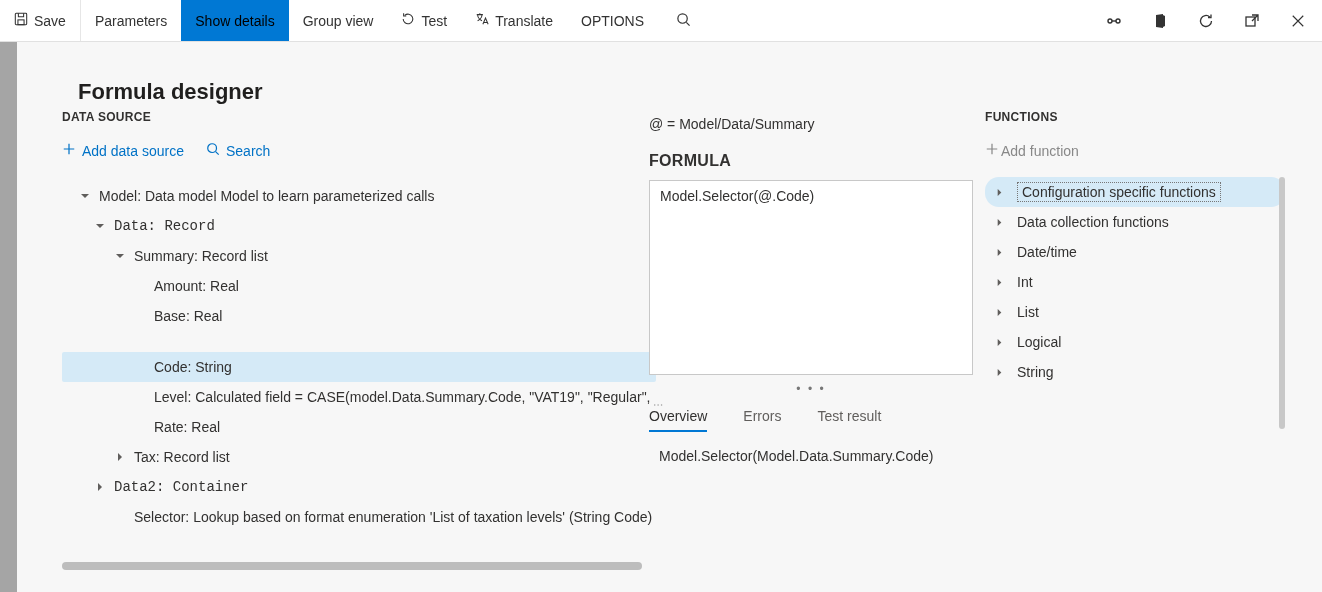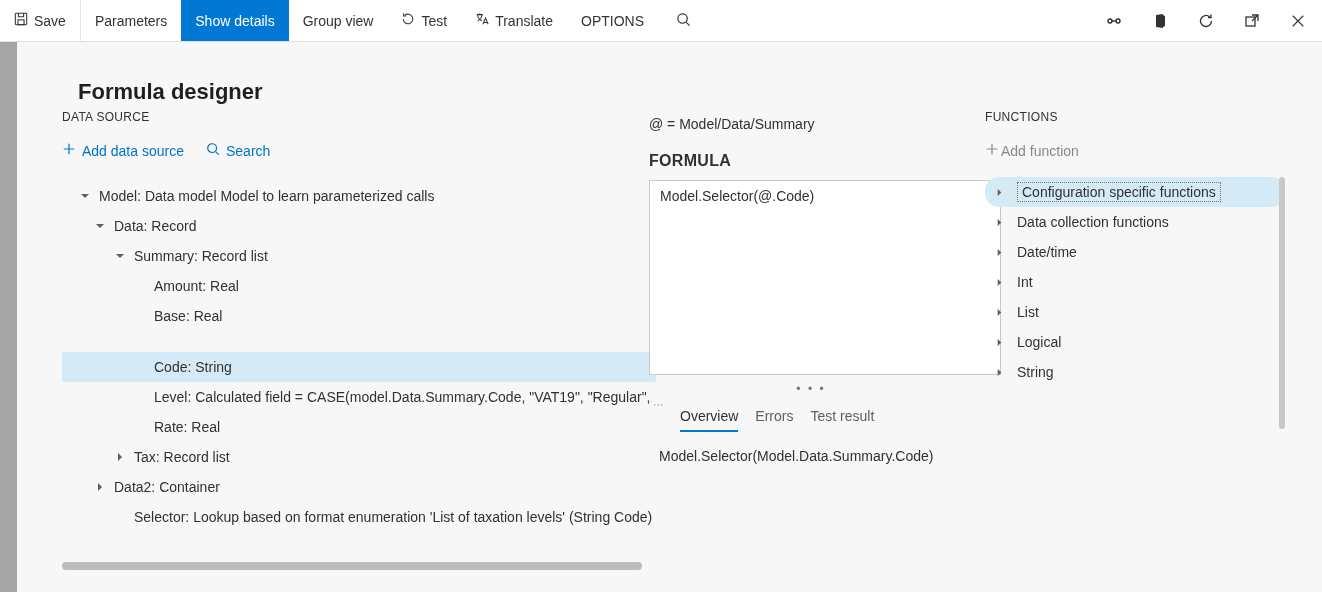--- a/index.html
+++ b/index.html
@@ -3,61 +3,61 @@
 <meta charset="utf-8">
 <style>
   * { box-sizing: border-box; margin: 0; padding: 0; }
   html, body { width: 1322px; height: 592px; font-family: "Segoe UI", Arial, sans-serif; font-size: 14px; color: #323130; background: #f2f2f2; overflow: hidden; }
 
   
   .appbar { position: absolute; left: 0; top: 0; width: 1322px; height: 42px; background: #fff; border-bottom: 1px solid #e1e1e1; display: flex; align-items: stretch; }
   .appbar .left { display: flex; align-items: stretch; }
   .appbar .right { margin-left: auto; display: flex; align-items: center; gap: 18px; padding-right: 10px; }
   .appbar .btn { display: flex; align-items: center; padding: 0 14px; font-size: 14px; color: #333; background: transparent; border: none; cursor: pointer; gap: 6px; }
-  .appbar .btn.active { background: #0078d4; color: #ffffff; }
+  .appbar .btn.active { background: #0078d4; color: #000000; }
   .appbar .iconbtn { display: flex; align-items: center; justify-content: center; width: 28px; height: 28px; cursor: pointer; color: #333; }
   .appbar .divider { width: 1px; background: #e6e6e6; }
 
   
   .leftrail { position: absolute; left: 0; top: 42px; width: 17px; height: 550px; background: #a5a5a5; }
 
   
   .workspace { position: absolute; left: 17px; top: 42px; width: 1305px; height: 550px; background: #f7f7f7; }
 
   
   .page-title { position: absolute; left: 45px; top: 37px; font-size: 22px; font-weight: 600; color: #201f1e; margin-left: 16px; }
 
   
   .dspanel { position: absolute; left: 45px; top: 68px; width: 594px; }
-  .section-label { font-size: 12px; font-weight: 400; letter-spacing: .3px; color: #323130; text-transform: uppercase; }
+  .section-label { font-size: 12px; font-weight: 700; letter-spacing: .3px; color: #323130; text-transform: uppercase; }
   .ds-actions { margin-top: 18px; display: flex; align-items: center; gap: 22px; }
   .linkbtn { color: #0072c6; font-size: 14px; display: inline-flex; align-items: center; gap: 6px; cursor: pointer; }
   .linkbtn svg { stroke: #0072c6; }
 
   .tree { margin-top: 22px; }
   .row { display: flex; align-items: center; height: 30px; color: #323130; white-space: nowrap; }
   .caret { width: 16px; display: inline-flex; justify-content: center; margin-right: 4px; color: #605e5c; }
   .row .label { padding-left: 2px; }
   .row.sel { background: #d5eaf7; border-radius: 2px; margin-top: 21px; }
   .lvl0 { padding-left: 15px; }
-  .lvl1 { padding-left: 30px; }
+  .lvl1 { padding-left: 30px; font-family: Liberation Mono, monospace; }
   .lvl2 { padding-left: 50px; }
   .lvl3leaf { padding-left: 90px; }
   .lvl1leaf { padding-left: 70px; }
   .ellipsis-dots { position: absolute; right: -8px; top: 290px; font-size: 10px; color: #888; writing-mode: vertical-rl; cursor: pointer; }
 
   .ds-scroll { position: absolute; left: 45px; top: 520px; width: 580px; height: 8px; background: #bdbdbd; border-radius: 4px; }
 
   
   .fcol { position: absolute; left: 632px; top: 74px; width: 324px; }
   .fcol .atpath { color: #323130; font-size: 14px; }
   .fcol .flabel { margin-top: 20px; font-size: 16px; font-weight: 600; letter-spacing: .3px; }
-  .fbox { margin-top: 10px; width: 352px; height: 195px; background: #fff; border: 1px solid #c8c8c8; padding: 7px 10px; font-size: 14px; color: #323130; resize: none; outline: none; font-family: inherit; }
+  .fbox { margin-top: 10px; width: 324px; height: 195px; background: #fff; border: 1px solid #c8c8c8; padding: 7px 10px; font-size: 14px; color: #323130; resize: none; outline: none; font-family: inherit; }
   .dots-toggle { text-align: center; font-size: 12px; color: #777; margin-top: 4px; letter-spacing: 2px; cursor: pointer; }
-  .ftabs { margin-top: 12px; display: flex; gap: 17px; margin-left: 31px; }
+  .ftabs { margin-top: 12px; display: flex; gap: 36px; }
   .ftab { font-size: 14px; color: #605e5c; padding-bottom: 6px; cursor: pointer; border-bottom: 2px solid transparent; }
   .ftab.active { color: #323130; border-bottom-color: #0078d4; }
   .fresult { margin-top: 16px; padding-left: 10px; font-size: 14px; color: #323130; }
 
   
   .funcol { position: absolute; left: 968px; top: 68px; width: 300px; }
   .funcol .addfn { margin-top: 18px; color: #888; display: inline-flex; align-items: center; gap: 2px; font-size: 14px; cursor: pointer; }
   .funlist { margin-top: 18px; position: relative; }
   .funrow { display: flex; align-items: center; height: 30px; padding-left: 10px; gap: 12px; color: #323130; cursor: pointer; border-radius: 14px; }
   .funrow .caretR { color: #605e5c; width: 10px; display: inline-block; }

